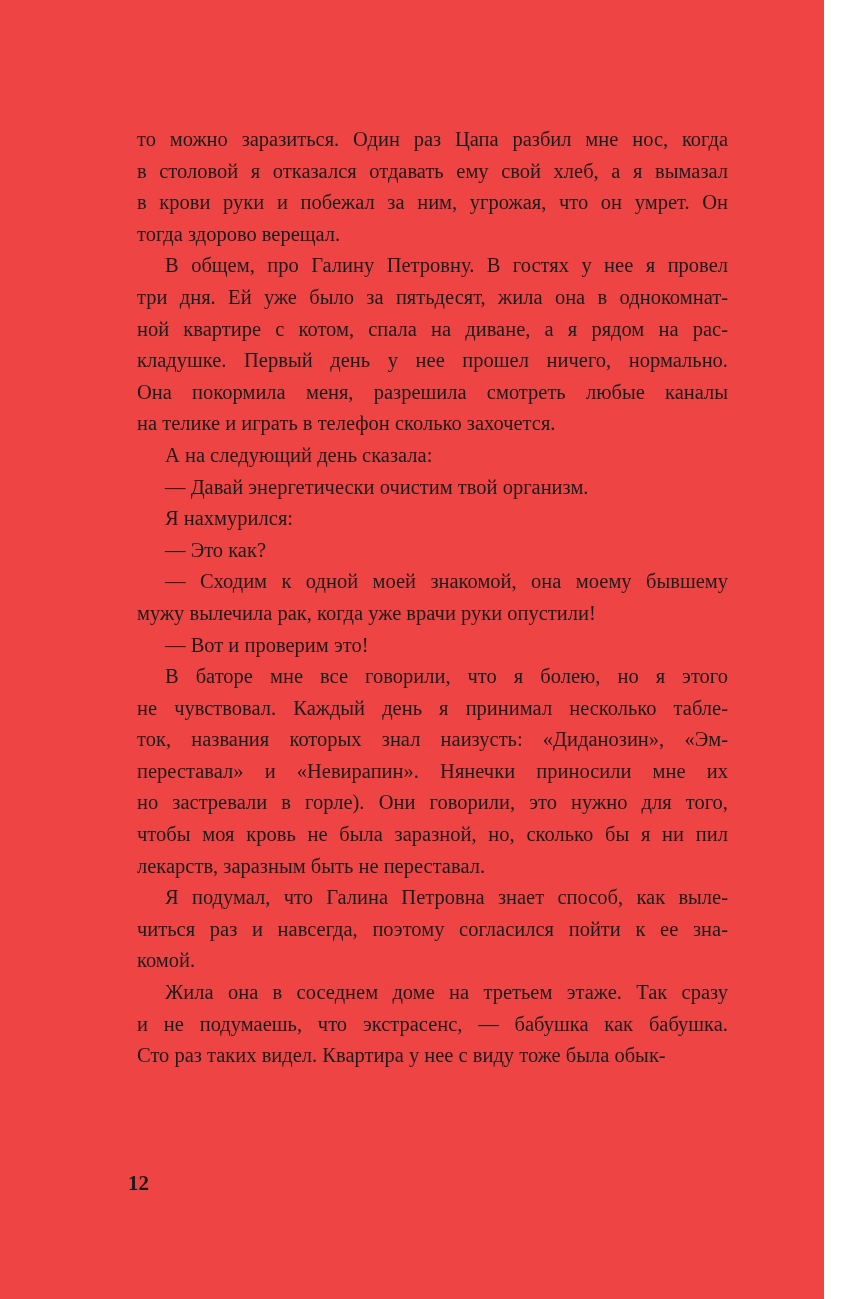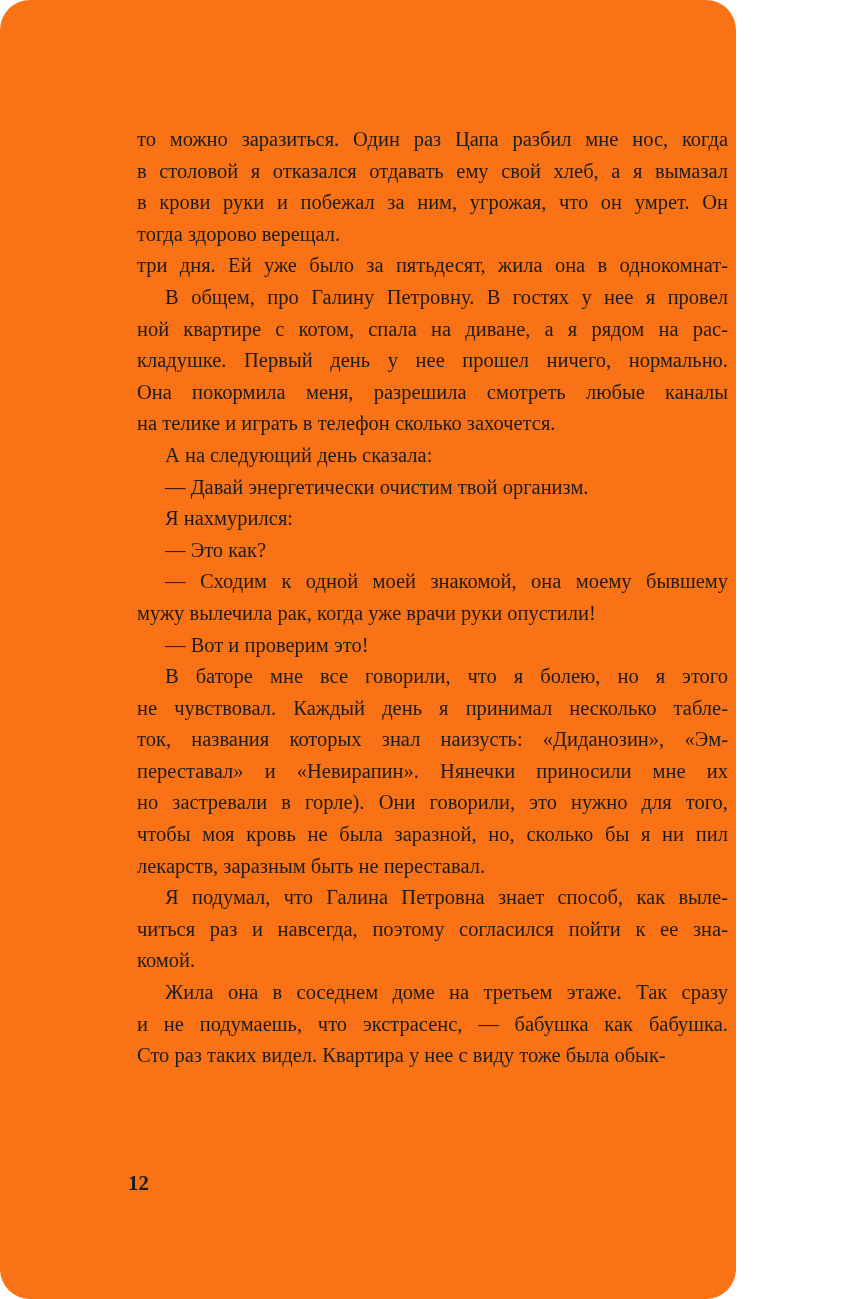--- a/index.html
+++ b/index.html
@@ -2,27 +2,26 @@
 <html><head>
 <meta charset="utf-8">
 <style>
   html, body {
     margin: 0;
     padding: 0;
     background: #ffffff;
   }
   .page {
     position: relative;
-    width: 736px;
+    width: 824px;
     height: 1299px;
-    background: #f97316;
+    background: #ef4444;
     font-family: "Liberation Serif", "DejaVu Serif", serif;
     color: #1c1c1c;
     overflow: hidden;
-    border-radius: 30px;
   }
   .text-block {
     position: absolute;
     left: 137px;
     top: 124px;
     width: 591px;
     font-size: 20.5px;
     line-height: 31.6px;
   }
   .para { margin: 0; padding: 0; }
@@ -59,22 +58,22 @@
 
 <div class="page">
   <div class="text-block">
       <div class="para no-indent">
         <div class="line first">то можно заразиться. Один раз Цапа разбил мне нос, когда</div>
         <div class="line">в столовой я отказался отдавать ему свой хлеб, а я вымазал</div>
         <div class="line">в крови руки и побежал за ним, угрожая, что он умрет. Он</div>
         <div class="line last">тогда здорово верещал.</div>
       </div>
       <div class="para">
+        <div class="line first">В общем, про Галину Петровну. В гостях у нее я провел</div>
         <div class="line">три дня. Ей уже было за пятьдесят, жила она в однокомнат-</div>
-        <div class="line first">В общем, про Галину Петровну. В гостях у нее я провел</div>
         <div class="line">ной квартире с котом, спала на диване, а я рядом на рас-</div>
         <div class="line">кладушке. Первый день у нее прошел ничего, нормально.</div>
         <div class="line">Она покормила меня, разрешила смотреть любые каналы</div>
         <div class="line last">на телике и играть в телефон сколько захочется.</div>
       </div>
       <div class="para">
         <div class="line first last">А на следующий день сказала:</div>
       </div>
       <div class="para">
         <div class="line first last">— Давай энергетически очистим твой организм.</div>

